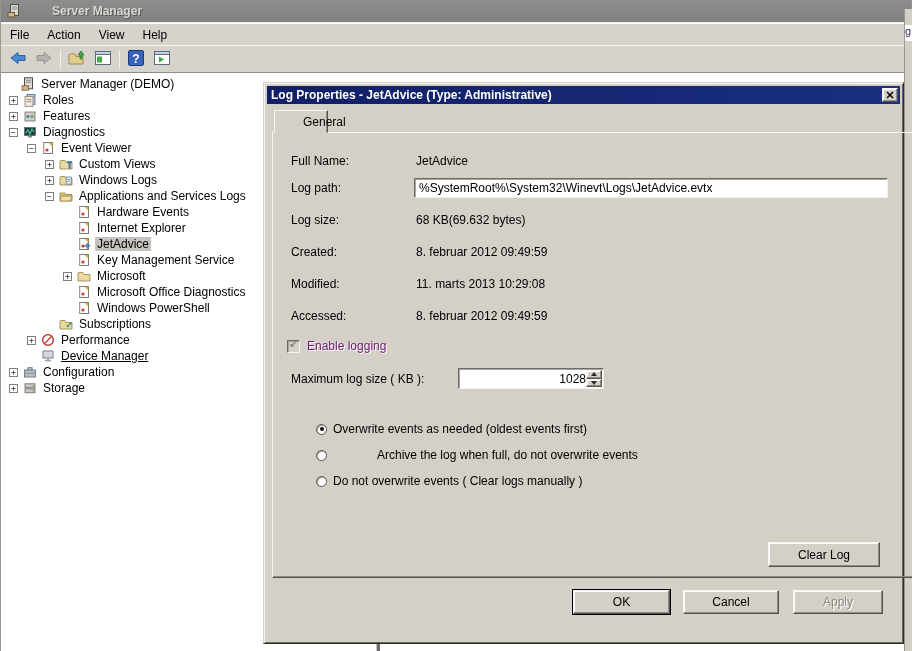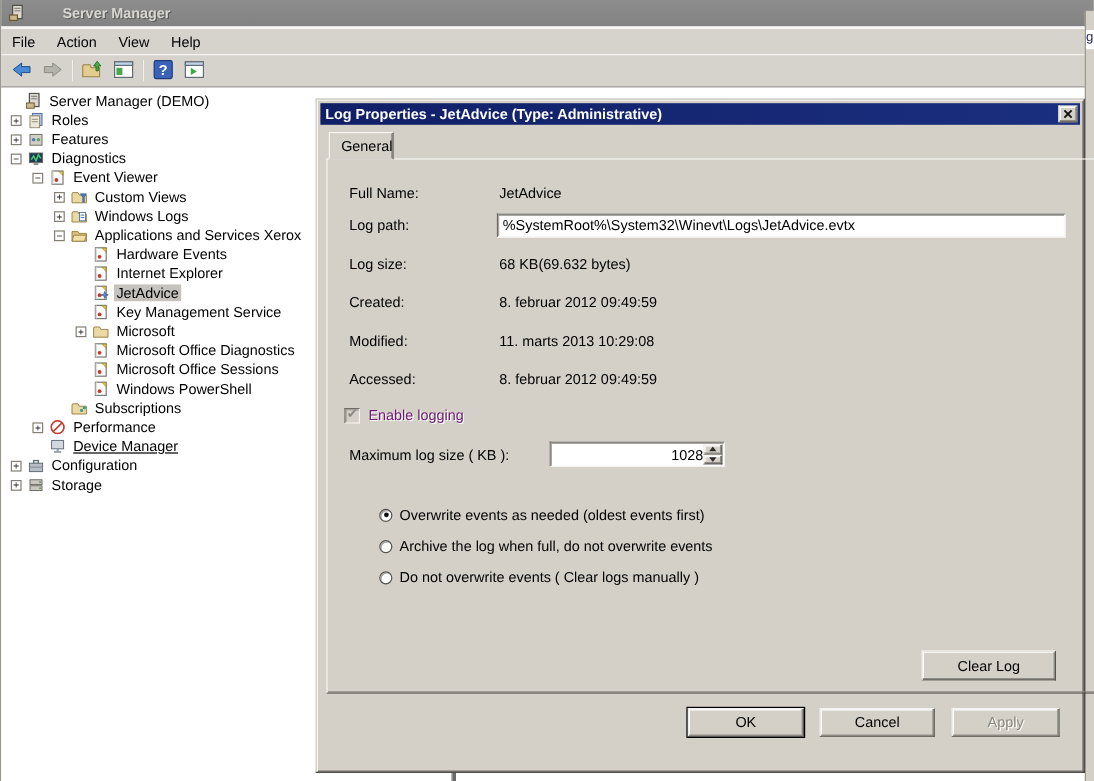--- a/index.html
+++ b/index.html
@@ -50,22 +50,22 @@
   
   .dialog { position:absolute; left:262px; top:82px; width:641px; height:562px; z-index:10;
     background:#d4d0c8; border:1px solid; border-color:#d8d5cf #2f2d2a #2f2d2a #d8d5cf;
     box-shadow:inset 1px 1px 0 #f7f5f1, inset -1px -1px 0 #6b6863; }
   .dlg-titlebar { position:absolute; left:3px; right:3px; top:3px; height:18px;
     background:linear-gradient(to right,#101f66,#1b2f80); display:flex; align-items:center; padding-left:4px; }
   .dlg-title { color:#fff; font-weight:bold; font-size:12px; }
   .dlg-close { position:absolute; right:2px; top:2px; width:16px; height:14px;
     display:flex; align-items:center; justify-content:center; cursor:default; }
   .tab { position:absolute; left:10px; top:27px; width:54px; height:23px; background:#d4d0c8;
-    border:1px solid; border-color:#f7f5f1 #57544f #d4d0c8 #f7f5f1; z-index:2; text-align:right;
-    padding-top:4px; box-shadow:inset -1px 0 0 #8f8c85; }
+    border:1px solid; border-color:#f7f5f1 #57544f #d4d0c8 #f7f5f1; z-index:2; text-align:left;
+    padding-top:4px; box-shadow:inset -1px 0 0 #8f8c85;padding-left:28px; }
   .tab-panel { position:absolute; left:8px; top:49px; width:642px; height:446px;
     border:1px solid; border-color:#f7f5f1 #57544f #57544f #f7f5f1; box-shadow:inset -1px -1px 0 #8f8c85; }
   .f-label { position:absolute; left:18px; }
   .f-value { position:absolute; left:143px; }
   .logpath-input { position:absolute; left:141px; top:45px; width:474px; height:20px;
     font:12px "Liberation Sans", sans-serif; padding:0 4px; outline:none; }
   .chk-row { position:absolute; left:14px; top:206px; display:flex; align-items:center; }
   .checkbox { width:13px; height:13px; position:relative; }
   .checkbox .mark { position:absolute; left:1px; top:-3px; font-size:11px; color:#8b897f; }
   .disabled-text { color:#701a75; text-shadow:1px 1px 0 #fff; }
@@ -234,21 +234,21 @@
           <span class="tree-label">Windows Logs</span>
         </div>
         <div class="tree-row" style="padding-left: 44px;">
           <span class="exp-slot">
             <span class="expander">−</span>
           </span>
           <span class="tree-ico"><svg width="14" height="14" viewBox="0 0 14 14">
               <path d="M1 4 L6 4 L7 5.5 L13 5.5 L13 12 L1 12 Z" fill="#d8c27a" stroke="#9a8148" stroke-width="0.8"></path>
               <path d="M2.5 7 L13 7 L11.5 12 L1 12 Z" fill="#f1e0a8" stroke="#9a8148" stroke-width="0.8"></path>
             </svg></span>
-          <span class="tree-label">Applications and Services Xerox</span>
+          <span class="tree-label">Applications and Services Logs</span>
         </div>
         <div class="tree-row" style="padding-left: 62px;">
           <span class="exp-slot"></span>
           <span class="tree-ico"><svg width="14" height="14" viewBox="0 0 14 14">
               <rect x="2.5" y="1.5" width="9" height="11" fill="#fff" stroke="#7a7872"></rect>
               <rect x="2.6" y="1.6" width="1.1" height="10.8" fill="#dcd9d1"></rect>
               <path d="M8 1.8 L11.4 1.8 L11.4 5.2 Z" fill="#e8c84a" stroke="#a08428" stroke-width="0.6"></path>
               <circle cx="6" cy="9" r="1.6" fill="#c43a30"></circle>
             </svg></span>
           <span class="tree-label">Hardware Events</span>
@@ -295,30 +295,20 @@
         </div>
         <div class="tree-row" style="padding-left: 62px;">
           <span class="exp-slot"></span>
           <span class="tree-ico"><svg width="14" height="14" viewBox="0 0 14 14">
               <rect x="2.5" y="1.5" width="9" height="11" fill="#fff" stroke="#7a7872"></rect>
               <rect x="2.6" y="1.6" width="1.1" height="10.8" fill="#dcd9d1"></rect>
               <path d="M8 1.8 L11.4 1.8 L11.4 5.2 Z" fill="#e8c84a" stroke="#a08428" stroke-width="0.6"></path>
               <circle cx="6" cy="9" r="1.6" fill="#c43a30"></circle>
             </svg></span>
           <span class="tree-label">Microsoft Office Diagnostics</span>
-        </div>
-        <div class="tree-row" style="padding-left: 62px;">
-          <span class="exp-slot"></span>
-          <span class="tree-ico"><svg width="14" height="14" viewBox="0 0 14 14">
-              <rect x="2.5" y="1.5" width="9" height="11" fill="#fff" stroke="#7a7872"></rect>
-              <rect x="2.6" y="1.6" width="1.1" height="10.8" fill="#dcd9d1"></rect>
-              <path d="M8 1.8 L11.4 1.8 L11.4 5.2 Z" fill="#e8c84a" stroke="#a08428" stroke-width="0.6"></path>
-              <circle cx="6" cy="9" r="1.6" fill="#c43a30"></circle>
-            </svg></span>
-          <span class="tree-label">Microsoft Office Sessions</span>
         </div>
         <div class="tree-row" style="padding-left: 62px;">
           <span class="exp-slot"></span>
           <span class="tree-ico"><svg width="14" height="14" viewBox="0 0 14 14">
               <rect x="2.5" y="1.5" width="9" height="11" fill="#fff" stroke="#7a7872"></rect>
               <rect x="2.6" y="1.6" width="1.1" height="10.8" fill="#dcd9d1"></rect>
               <path d="M8 1.8 L11.4 1.8 L11.4 5.2 Z" fill="#e8c84a" stroke="#a08428" stroke-width="0.6"></path>
               <circle cx="6" cy="9" r="1.6" fill="#c43a30"></circle>
             </svg></span>
           <span class="tree-label">Windows PowerShell</span>
@@ -434,21 +424,21 @@
             </div>
         </div>
       </div>
 
 
       <div id="retention">
           <div class="radio-row" style="top: 289px;">
             <span class="radio sel"></span>
             <span>Overwrite events as needed (oldest events first)</span>
           </div>
-          <div class="radio-row" style="top: 315px;">
+          <div class="radio-row" style="top: 315px; gap: 44px;">
             <span class="radio"></span>
             <span>Archive the log when full, do not overwrite events</span>
           </div>
           <div class="radio-row" style="top: 341px;">
             <span class="radio"></span>
             <span>Do not overwrite events ( Clear logs manually )</span>
           </div>
         </div>
 
       <div class="btn raised clearlog-btn">Clear Log</div>

